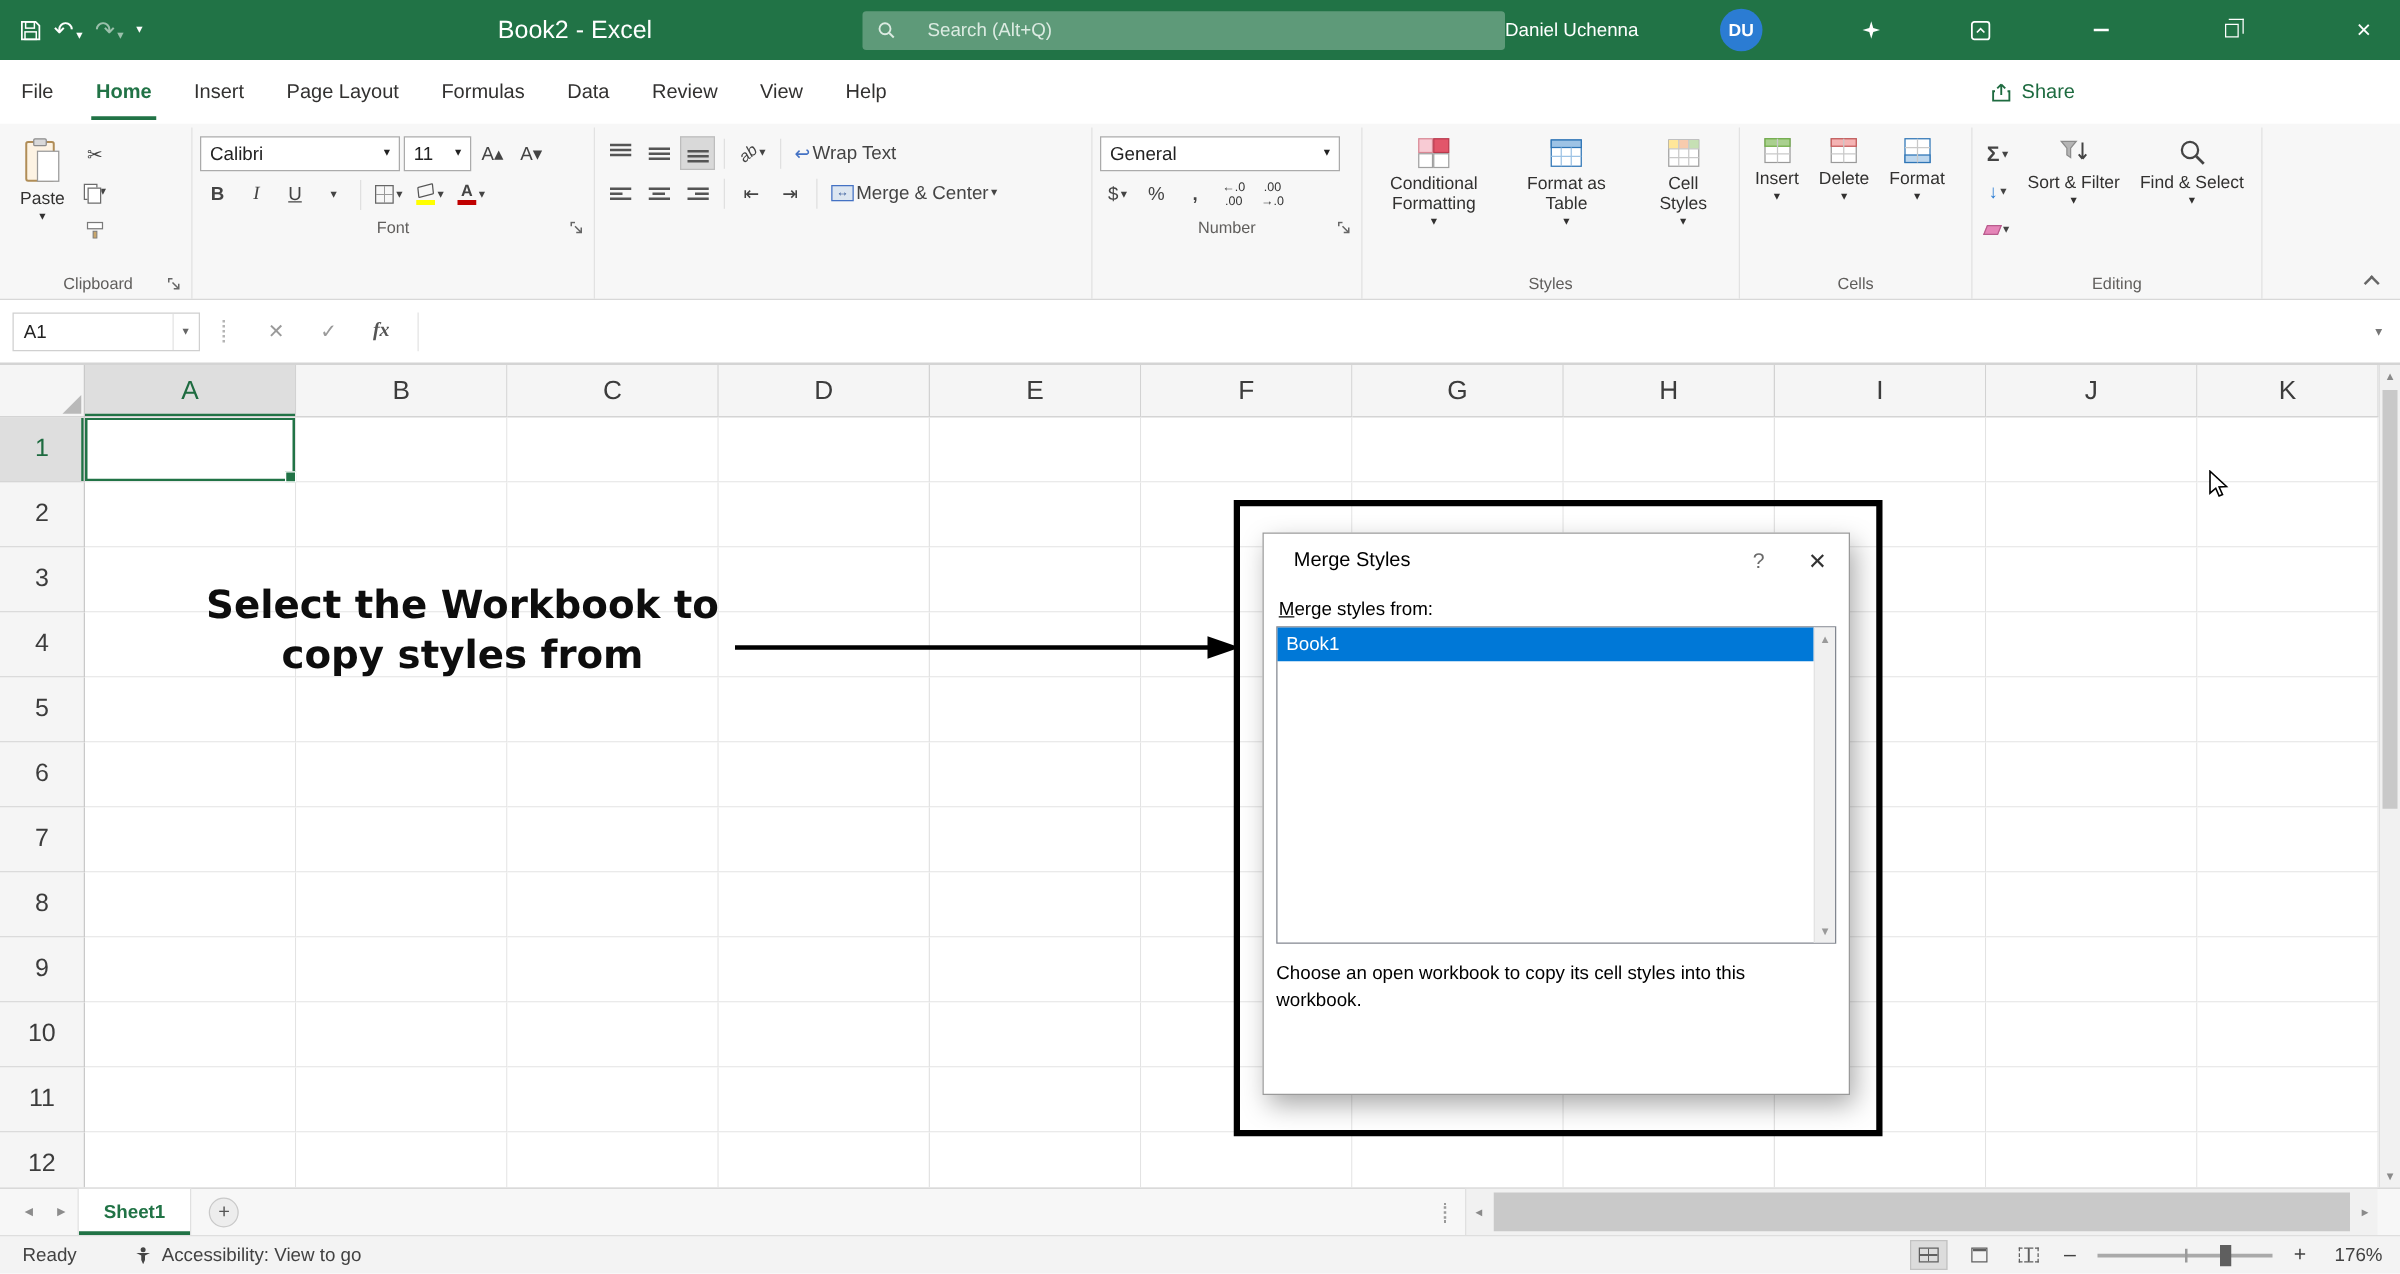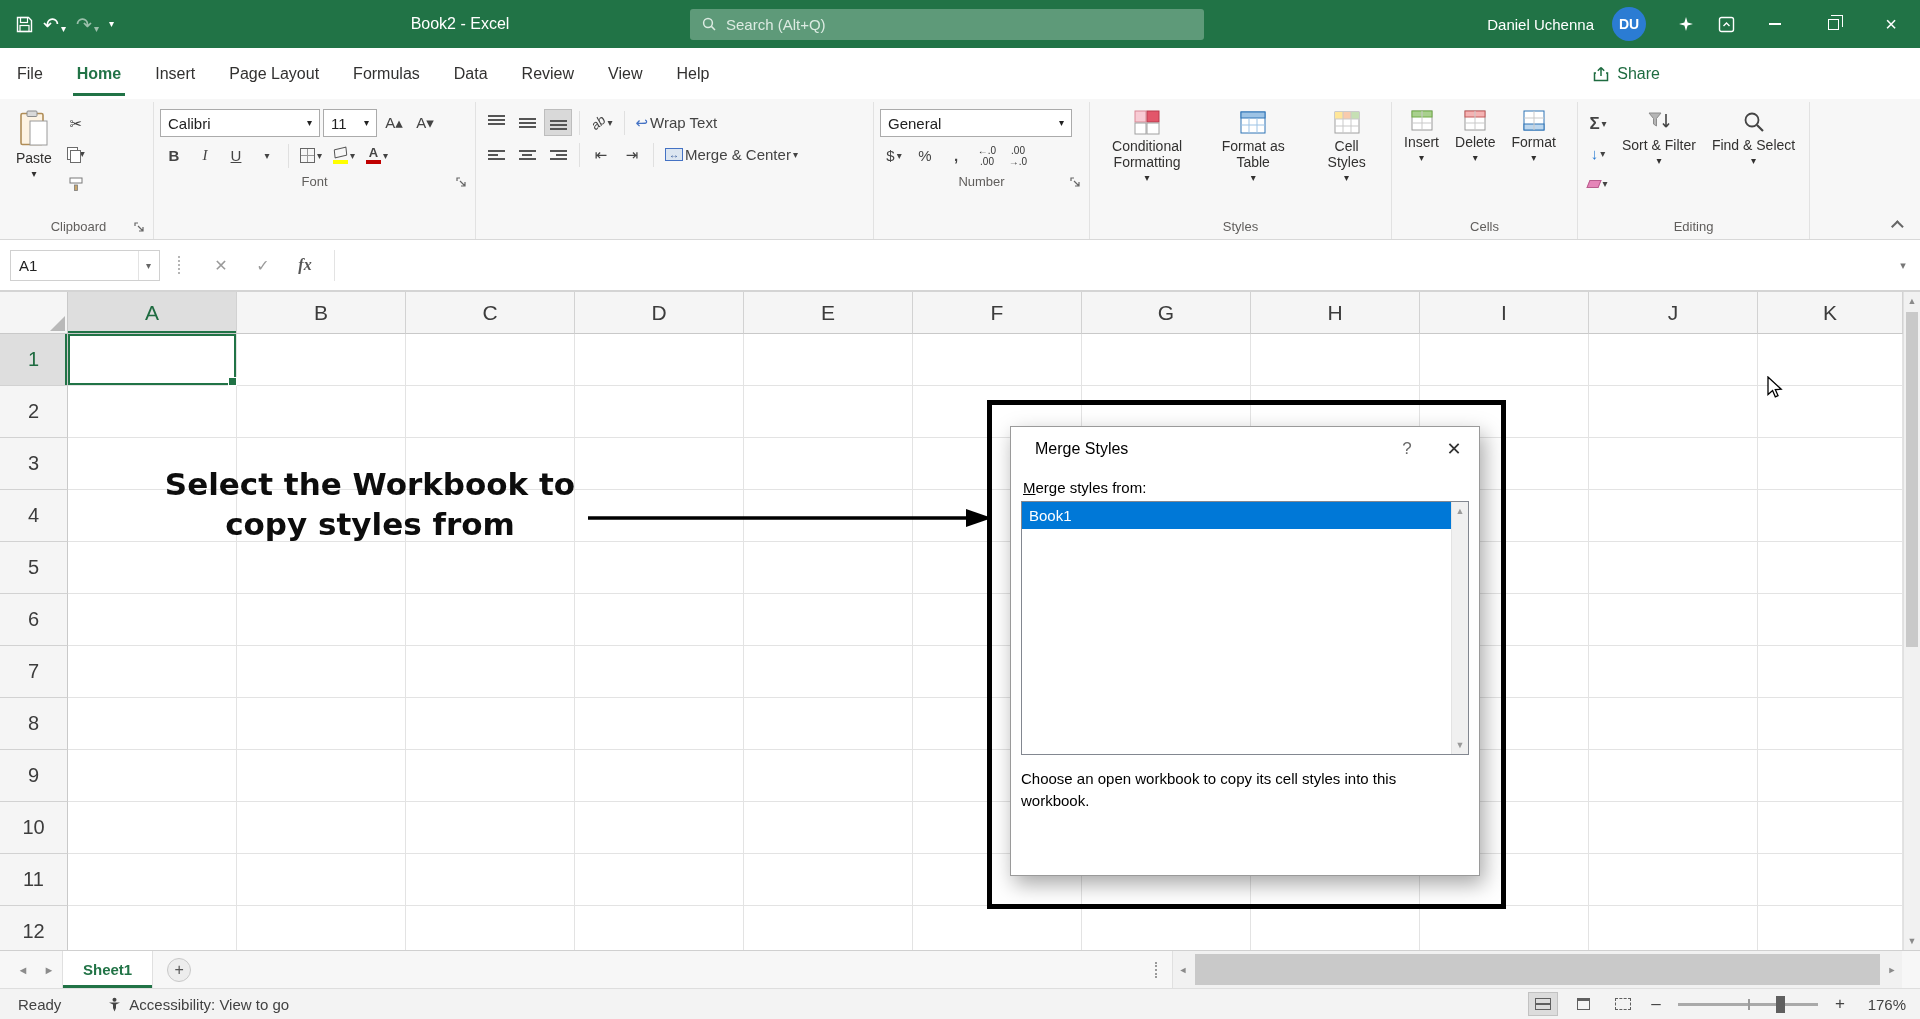--- a/index.html
+++ b/index.html
@@ -5,23 +5,23 @@
   *{margin:0;padding:0;box-sizing:border-box}
   html,body{width:1920px;height:1019px;overflow:hidden;font-family:"Liberation Sans",sans-serif;cursor:default}
   #app{position:relative;width:1920px;height:1019px;background:#fff}
 
   
   .titlebar{position:absolute;top:0;left:0;width:1920px;height:48px;background:#217346;display:flex;align-items:center;color:#fff}
   .qat{display:flex;align-items:center;gap:10px;padding-left:16px;width:230px}
   .qbtn{display:flex;align-items:flex-end;gap:2px;font-size:19px;line-height:19px;color:#fff}
   .qbtn.dim{opacity:.55}
   .car{font-size:10px;line-height:10px;color:inherit}
-  .doc-title{width:460px;text-align:center;font-size:16px;white-space:nowrap}
-  .search{width:514px;height:31px;background:rgba(255,255,255,.28);border-radius:3px;display:flex;align-items:center;gap:10px;padding:0 12px;color:#dcebe2;font-size:15px}
-  .tb-right{flex:1;display:flex;align-items:center;justify-content:flex-end;height:100%}
+  .doc-title{width:460px;text-align:center;font-size:20px;white-space:nowrap}
+  .search{width:514px;height:31px;background:rgba(255,255,255,.28);border-radius:3px;display:flex;align-items:center;gap:26px;padding:0 12px;color:#dcebe2;font-size:15px}
+  .tb-right{flex:1;display:flex;align-items:center;justify-content:space-between;height:100%}
   .uname{font-size:15px;margin-right:18px}
   .avatar{width:34px;height:34px;border-radius:50%;background:#2b7cd3;display:flex;align-items:center;justify-content:center;font-size:14px;font-weight:700;margin-right:20px}
   .tbicon{width:40px;height:48px;display:flex;align-items:center;justify-content:center}
   .winbtn{width:58px;height:48px;display:flex;align-items:center;justify-content:center;font-size:20px}
   .min-glyph{width:12px;height:2px;background:#fff}
   .rst-glyph{position:relative;width:11px;height:11px;border:1.5px solid #fff}
   .rst-glyph::after{content:"";position:absolute;left:2px;top:-5px;width:11px;height:11px;border:1.5px solid #fff;border-left:none;border-bottom:none}
 
   
   .tabrow{position:absolute;top:48px;left:0;width:1688px;height:51px;background:#fff;display:flex;align-items:stretch}

